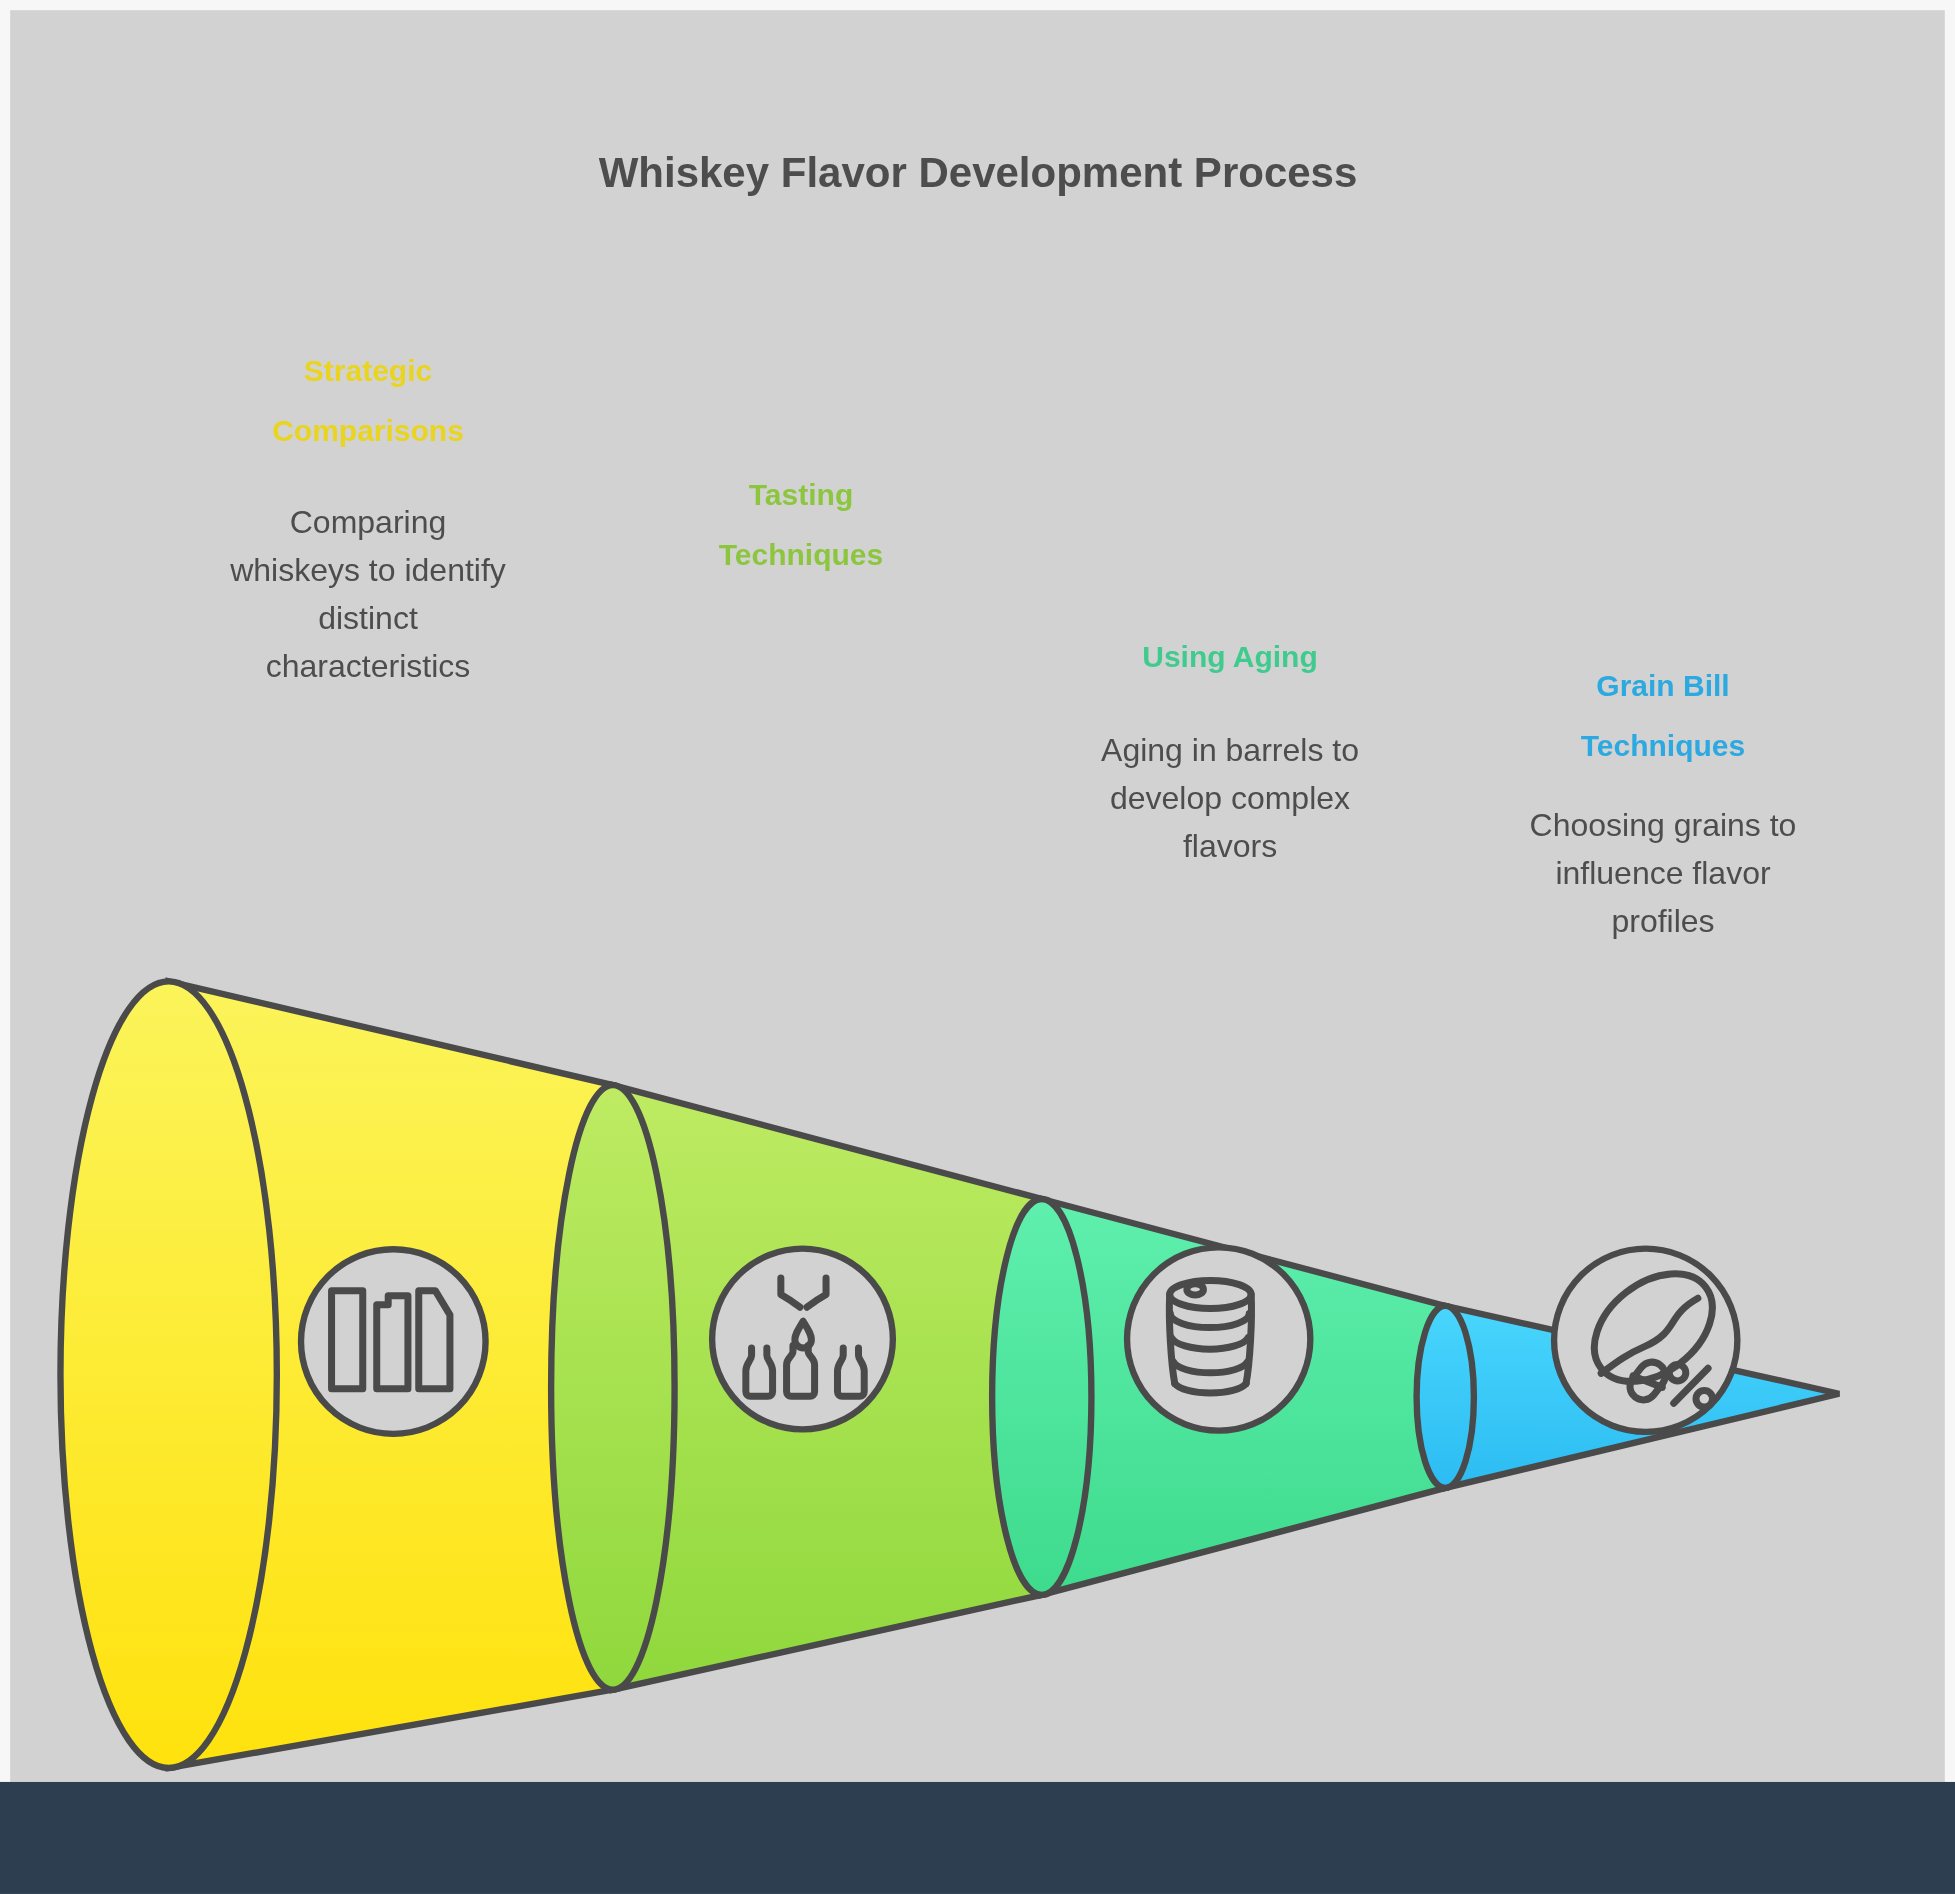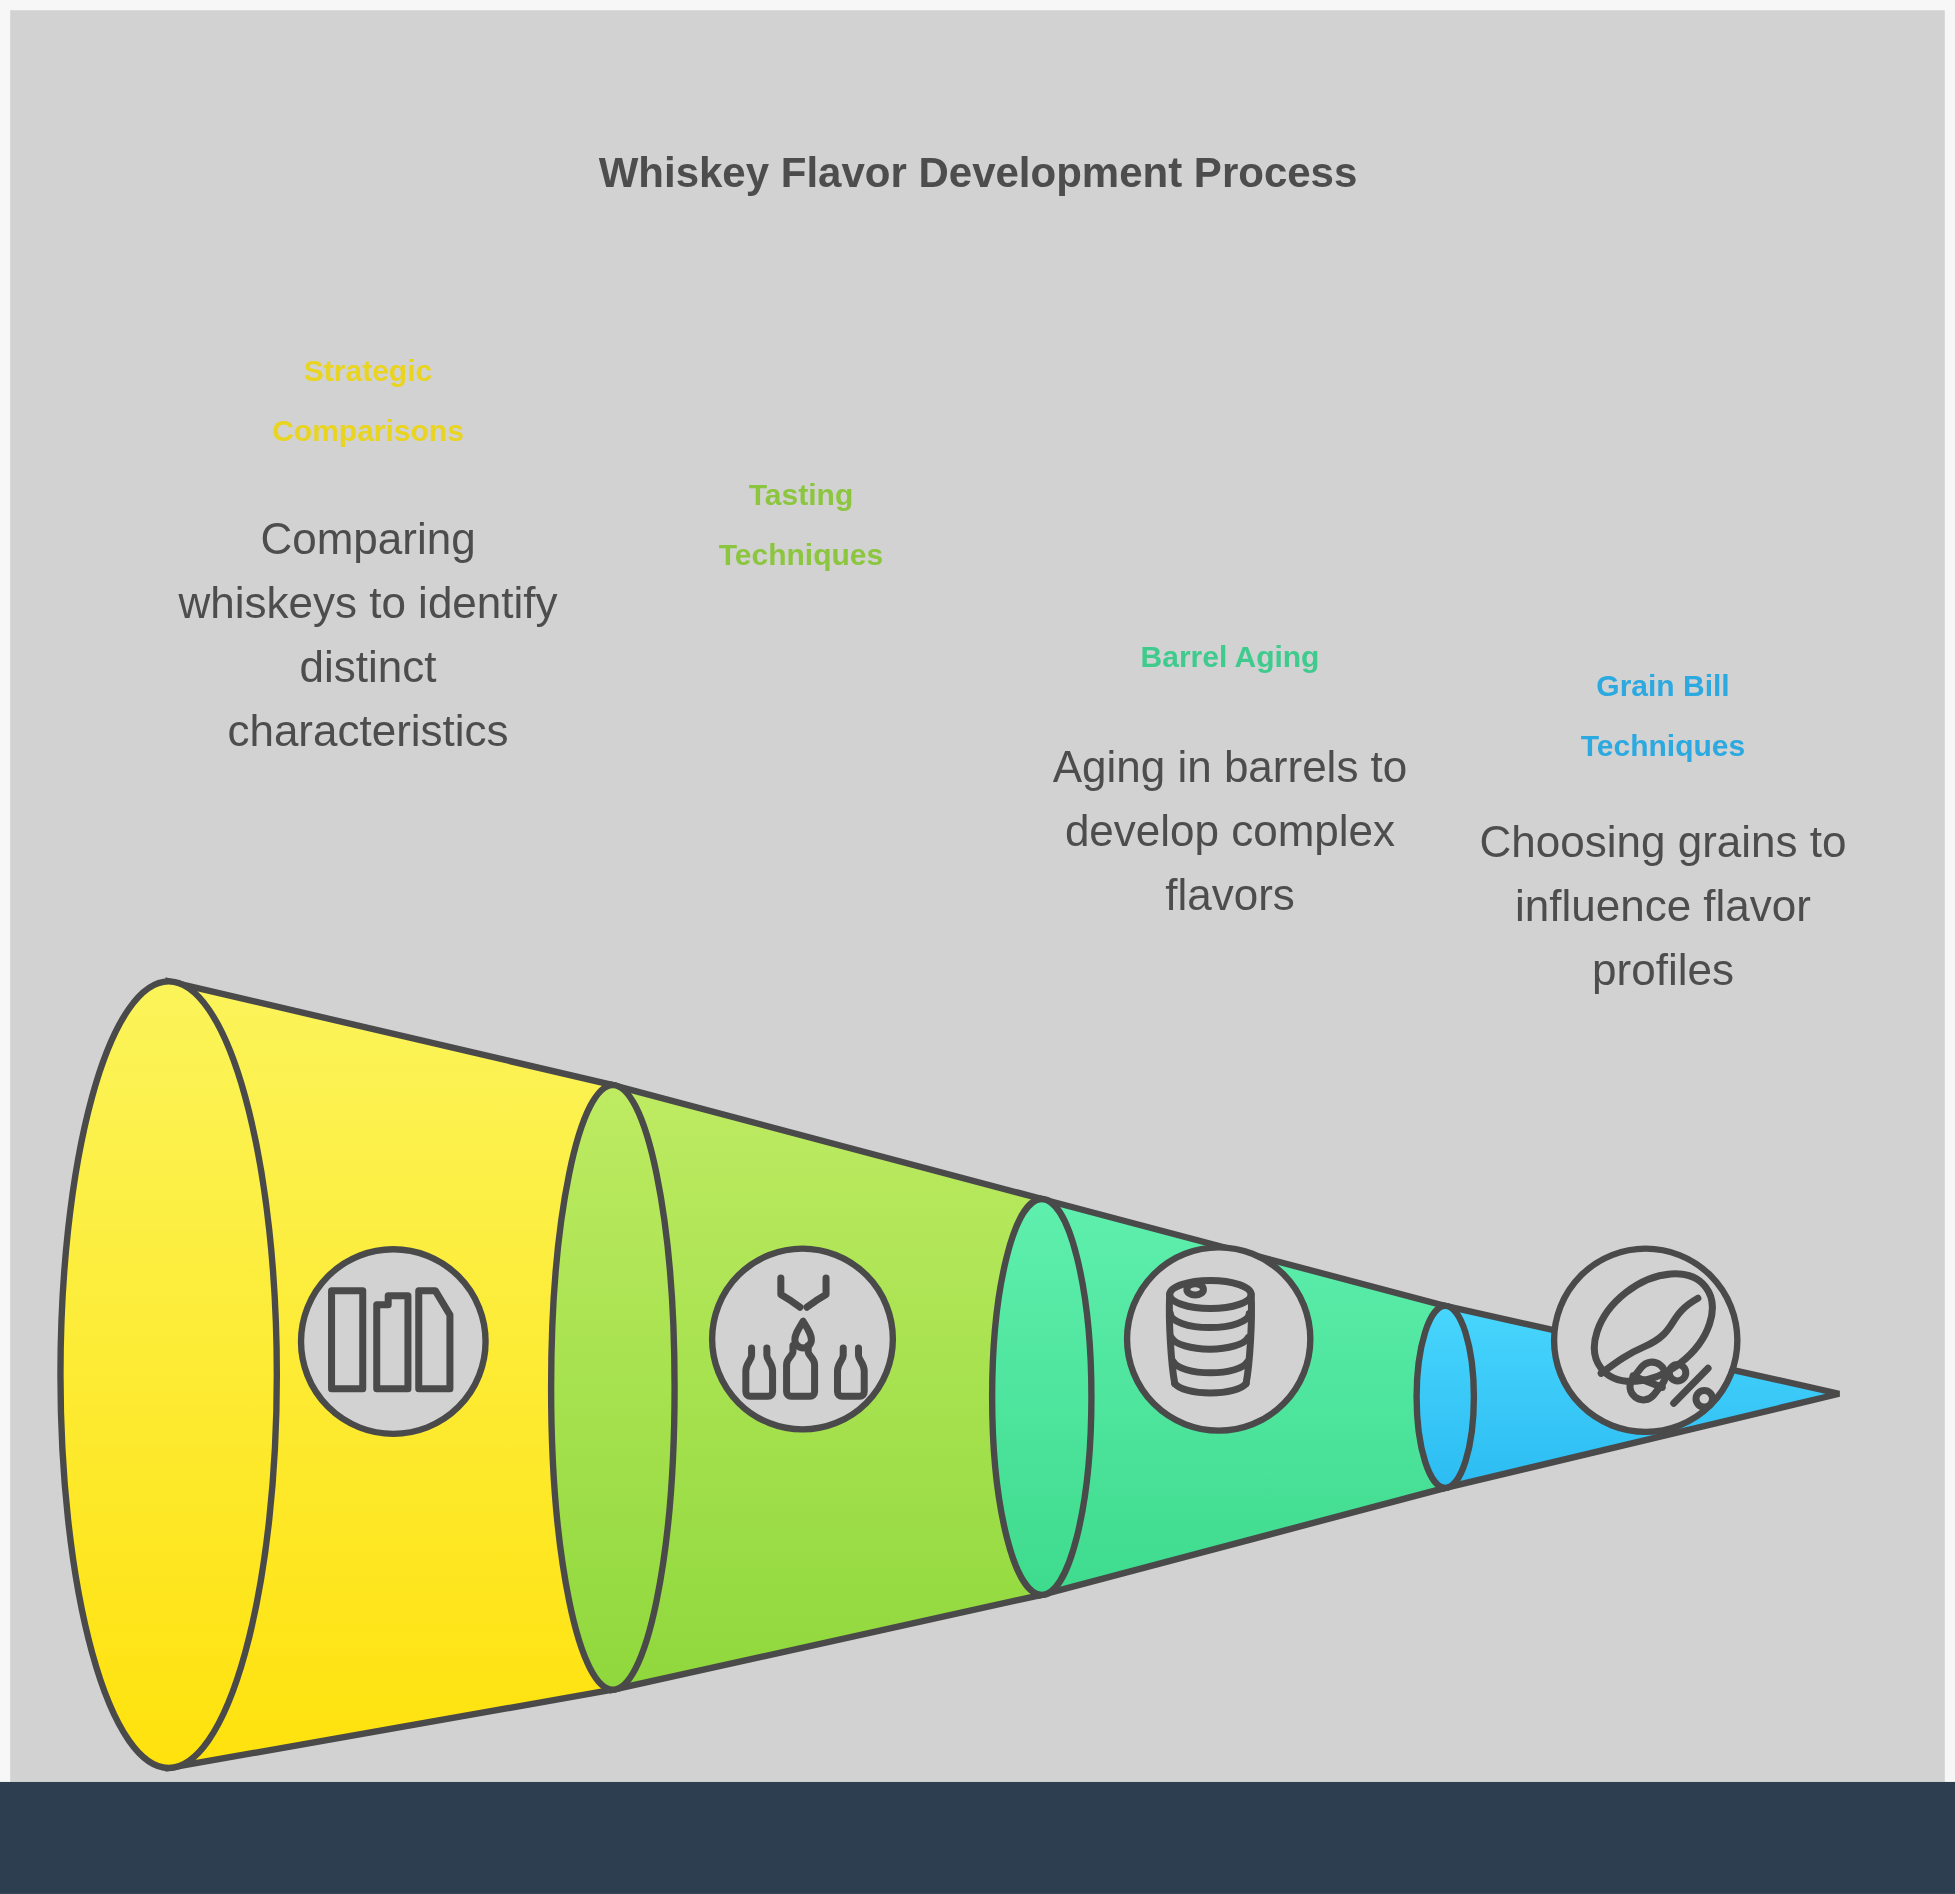--- a/index.html
+++ b/index.html
@@ -9,21 +9,21 @@
     background:#f7f7f7;
   }
   #scene{position:absolute;left:0;top:0;width:1955px;height:1894px;}
   svg{position:absolute;left:0;top:0;}
   .funnel-shape{stroke-width:10px;}
   .icon-circle{stroke-width:10px;}
   .glyph{fill:none;stroke-width:11px;stroke-linecap:round;stroke-linejoin:round;}
   .txt{position:absolute;text-align:center;white-space:pre-line;z-index:5;}
   .page-title{font-size:42px;font-weight:700;line-height:76px;}
   .stage-heading{font-size:30px;font-weight:700;line-height:60px;}
-  .stage-desc{font-size:44px;font-weight:400;line-height:64px;margin-top:9px;}
+  .stage-desc{font-size:32px;font-weight:400;line-height:48px;}
 </style>
 </head>
 <body>
 
 <div id="scene">
 
   <svg width="1955" height="1894" viewBox="0 0 3072 2976">
     <defs>
       <linearGradient id="grad0" x1="0" y1="1542" x2="0" y2="2778" gradientUnits="userSpaceOnUse">
         <stop offset="0" stop-color="#fbf45a"></stop>
@@ -111,21 +111,21 @@
   <div class="txt stage-heading" style="left: 177px; top: 341px; width: 382px; color: rgb(233, 212, 31);">Strategic
 Comparisons</div>
   <div class="txt stage-desc" style="left: 158px; top: 498px; width: 420px; color: rgb(77, 77, 77);">Comparing
 whiskeys to identify
 distinct
 characteristics</div>
 
   <div class="txt stage-heading" style="left: 610px; top: 465px; width: 382px; color: rgb(140, 198, 63);">Tasting
 Techniques</div>
 
-  <div class="txt stage-heading" style="left: 1039px; top: 627px; width: 382px; color: rgb(63, 203, 142);">Barrel Aging</div>
+  <div class="txt stage-heading" style="left: 1039px; top: 627px; width: 382px; color: rgb(63, 203, 142);">Using Aging</div>
   <div class="txt stage-desc" style="left: 1020px; top: 726px; width: 420px; color: rgb(77, 77, 77);">Aging in barrels to
 develop complex
 flavors</div>
 
   <div class="txt stage-heading" style="left: 1472px; top: 656px; width: 382px; color: rgb(43, 169, 224);">Grain Bill
 Techniques</div>
   <div class="txt stage-desc" style="left: 1453px; top: 801px; width: 420px; color: rgb(77, 77, 77);">Choosing grains to
 influence flavor
 profiles</div>
 

